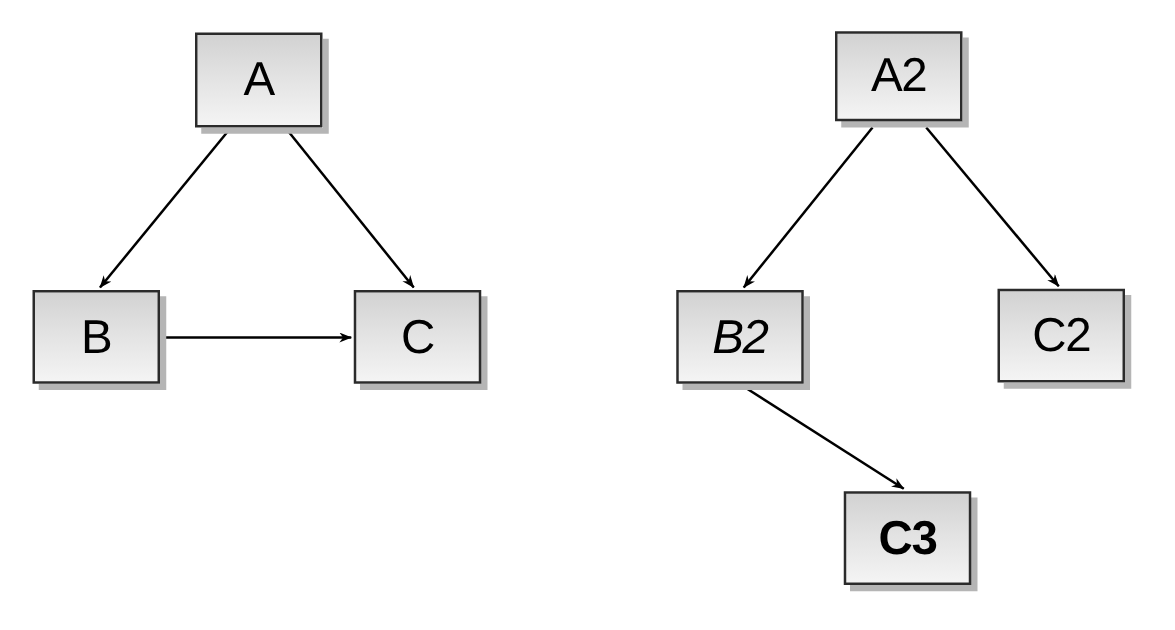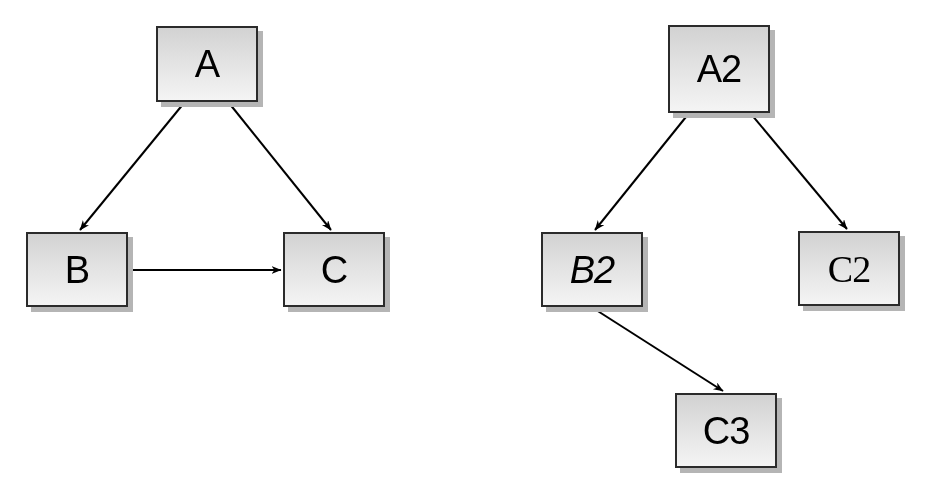--- a/index.html
+++ b/index.html
@@ -39,24 +39,24 @@
     font-size: 38px;
     line-height: 1;
     color: #000000;
     letter-spacing: -1px;
     user-select: none;
   }
   
   .node-A  { left: 156px; top: 26px;  height: 76px; }
   .node-B  { left: 26px;  top: 232px; }
   .node-C  { left: 283px; top: 232px; }
-  .node-A2 { left: 668px; top: 25px;  height: 88px; }
+  .node-A2 { left: 668px; top: 25px;  height: 72px; }
   .node-B2 { left: 541px; top: 232px; font-style: italic; }
-  .node-C2 { left: 798px; top: 231px; font-family: Liberation Serif, serif; }
-  .node-C3 { left: 675px; top: 393px; }
+  .node-C2 { left: 798px; top: 231px; }
+  .node-C3 { left: 675px; top: 393px; font-weight: bold; }
 </style>
 </head>
 <body>
 
 <div class="canvas">
 
   <svg class="edges-layer" width="940" height="504" viewBox="0 0 940 504" xmlns="http://www.w3.org/2000/svg">
     <defs>
       <marker id="arrowhead" markerUnits="userSpaceOnUse" markerWidth="14" markerHeight="12" refX="9.5" refY="4" orient="auto">
         <path d="M 0 0 L 10 4 L 0 8 L 3 4 Z" fill="#000000"></path>

